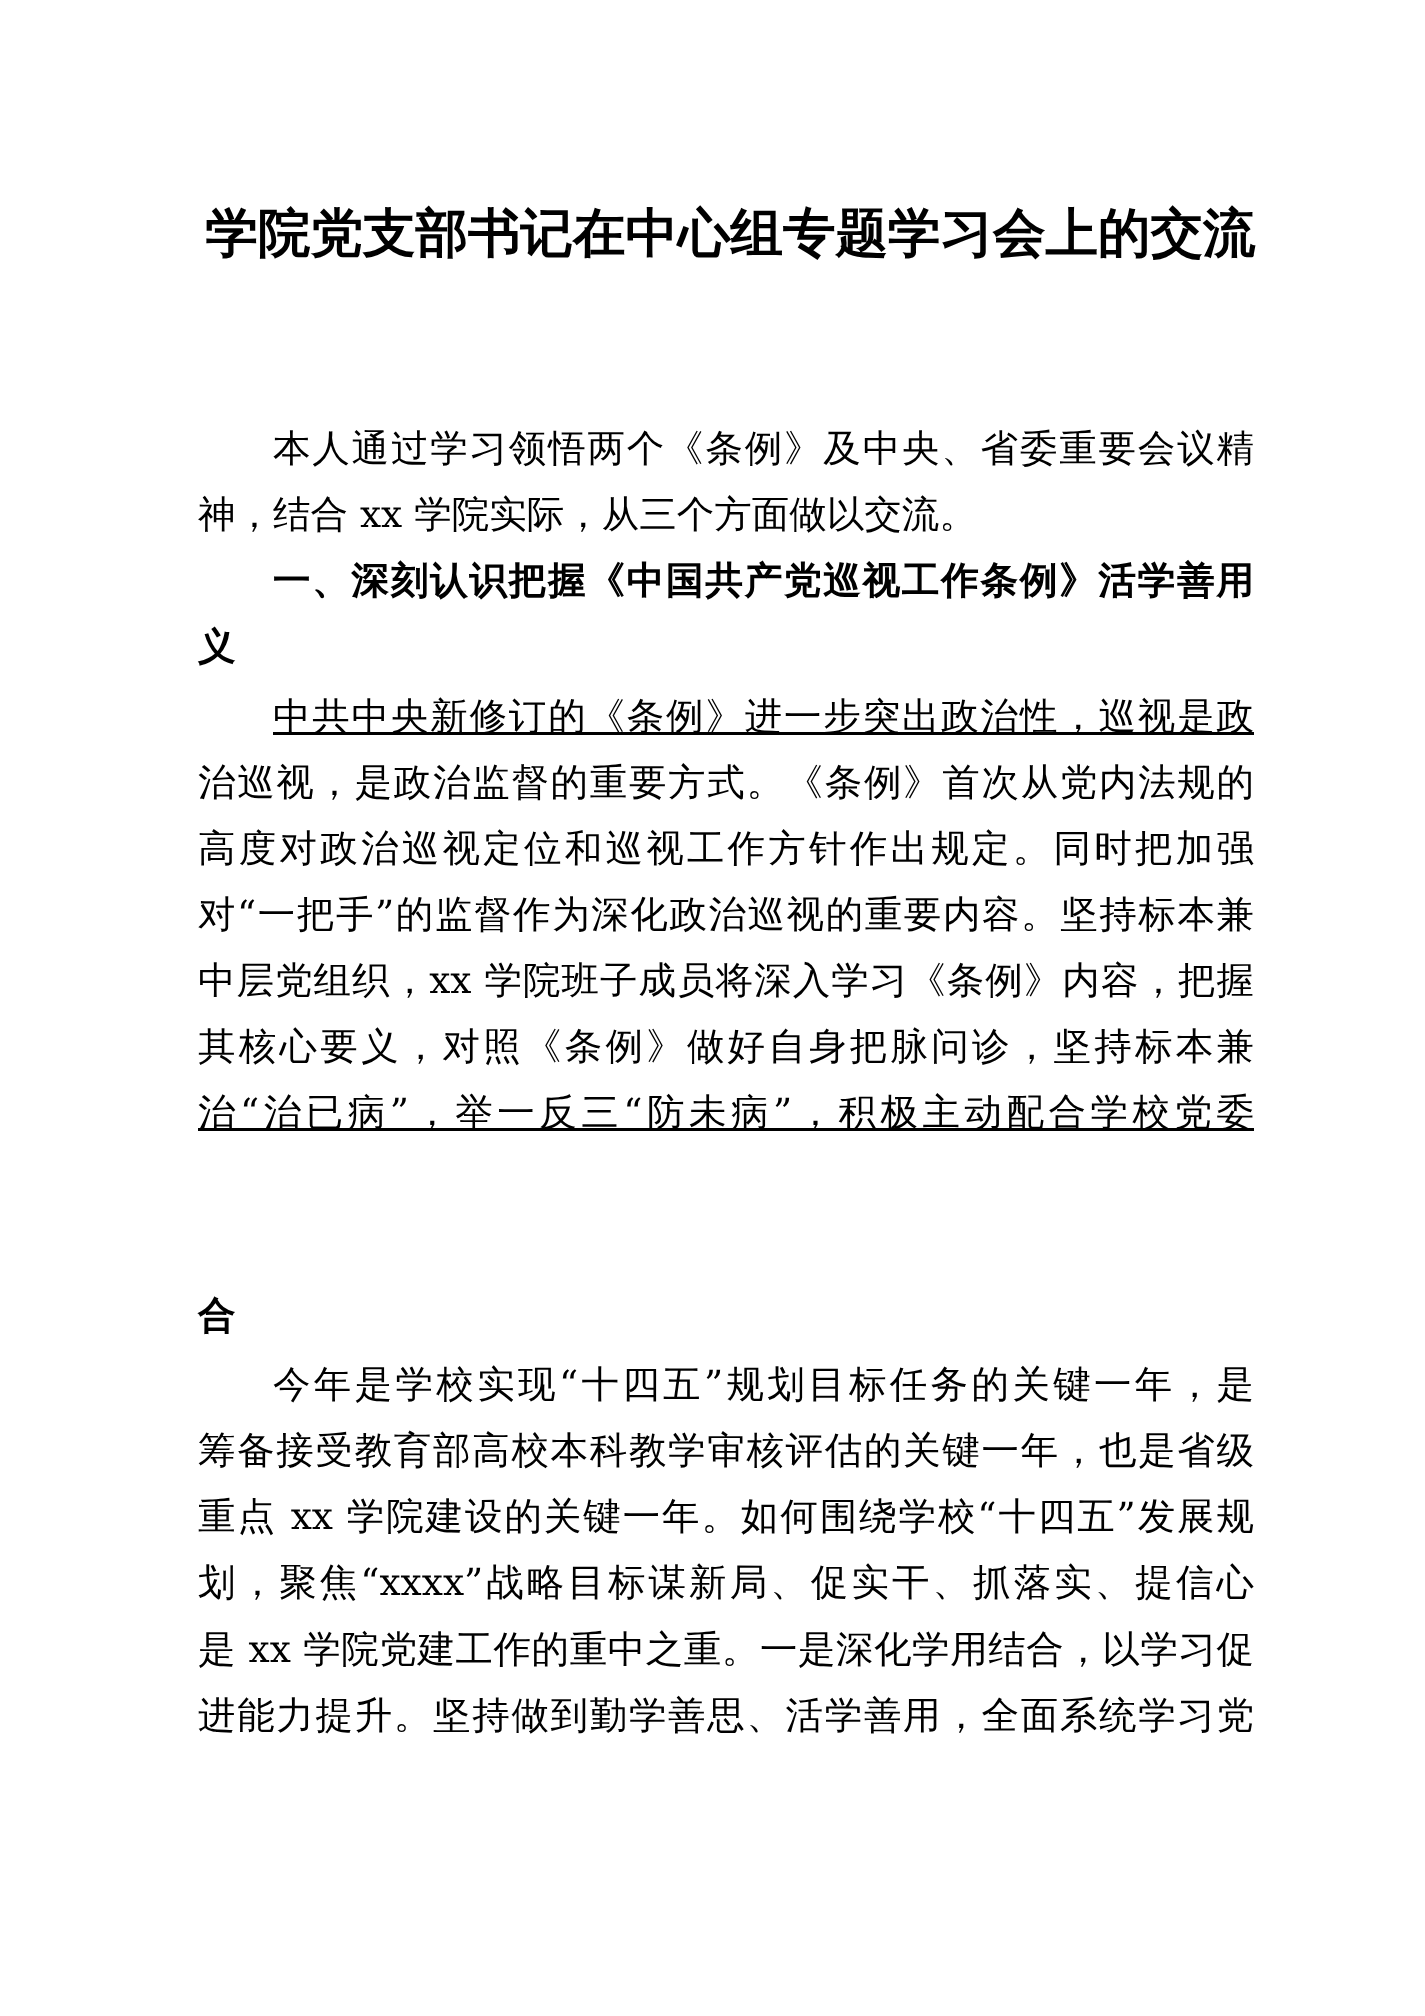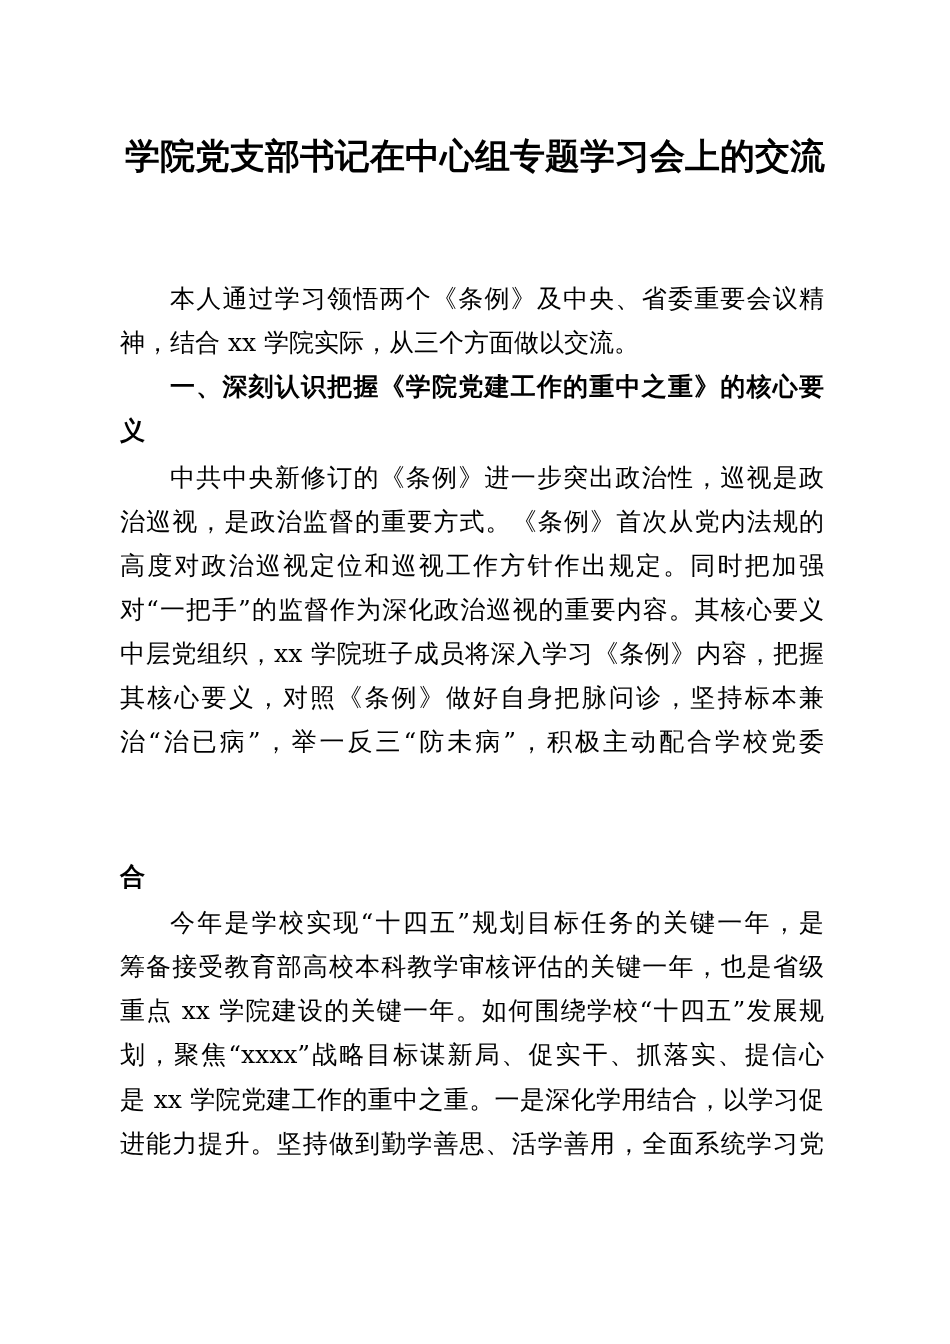--- a/index.html
+++ b/index.html
@@ -9,21 +9,21 @@
     }
     body {
       width: 950px;
       height: 1344px;
       position: relative;
       overflow: hidden;
       color: #000000;
     }
     .page {
       position: absolute;
-      left: 0; top: 0;
+      left: 12px; top: 0;
       width: 936px;
       height: 1344px;
       background: #ffffff;
     }
     .title {
       position: absolute;
       left: 100px;
       width: 750px;
       text-align: center;
       font-family: "DejaVu Serif", "Liberation Serif", serif;
@@ -63,30 +63,30 @@
 </head>
 <body>
 
 <div class="page">
 
   <div class="title" style="top:132px;">学院党支部书记在中心组专题学习会上的交流</div>
 
   <div class="line body-text indent" style="top:279px;">本人通过学习领悟两个《条例》及中央、省委重要会议精</div>
   <div class="line body-text last" style="top:323px;">神，结合 xx 学院实际，从三个方面做以交流。</div>
 
-  <div class="line heading-text indent" style="top:367px;">一、深刻认识把握《学院党建工作的重中之重》的核心要</div>
+  <div class="line heading-text indent" style="top:367px;">一、深刻认识把握《中国共产党巡视工作条例》活学善用</div>
   <div class="line heading-text last" style="top:411px;">义</div>
 
-  <div class="line body-text indent" style="top:458px;">中共中央新修订的《条例》进一步突出政治性，巡视是政</div>
+  <div class="line body-text indent" style="top:458px;text-decoration:underline;">中共中央新修订的《条例》进一步突出政治性，巡视是政</div>
   <div class="line body-text" style="top:502px;">治巡视，是政治监督的重要方式。《条例》首次从党内法规的</div>
   <div class="line body-text" style="top:546px;">高度对政治巡视定位和巡视工作方针作出规定。同时把加强</div>
-  <div class="line body-text" style="top:590px;">对“一把手”的监督作为深化政治巡视的重要内容。其核心要义</div>
+  <div class="line body-text" style="top:590px;">对“一把手”的监督作为深化政治巡视的重要内容。坚持标本兼</div>
   <div class="line body-text" style="top:634px;">中层党组织，xx 学院班子成员将深入学习《条例》内容，把握</div>
   <div class="line body-text" style="top:678px;">其核心要义，对照《条例》做好自身把脉问诊，坚持标本兼</div>
-  <div class="line body-text" style="top:722px;">治“治已病”，举一反三“防未病”，积极主动配合学校党委</div>
+  <div class="line body-text" style="top:722px;text-decoration:underline;">治“治已病”，举一反三“防未病”，积极主动配合学校党委</div>
 
   <div class="line heading-text last" style="top:857px;">合</div>
 
   <div class="line body-text indent" style="top:903px;">今年是学校实现“十四五”规划目标任务的关键一年，是</div>
   <div class="line body-text" style="top:947px;">筹备接受教育部高校本科教学审核评估的关键一年，也是省级</div>
   <div class="line body-text" style="top:991px;">重点 xx 学院建设的关键一年。如何围绕学校“十四五”发展规</div>
   <div class="line body-text" style="top:1080px;">是 xx 学院党建工作的重中之重。一是深化学用结合，以学习促</div>
   <div class="line body-text" style="top:1035px;">划，聚焦“xxxx”战略目标谋新局、促实干、抓落实、提信心</div>
   <div class="line body-text" style="top:1124px;">进能力提升。坚持做到勤学善思、活学善用，全面系统学习党</div>
 

